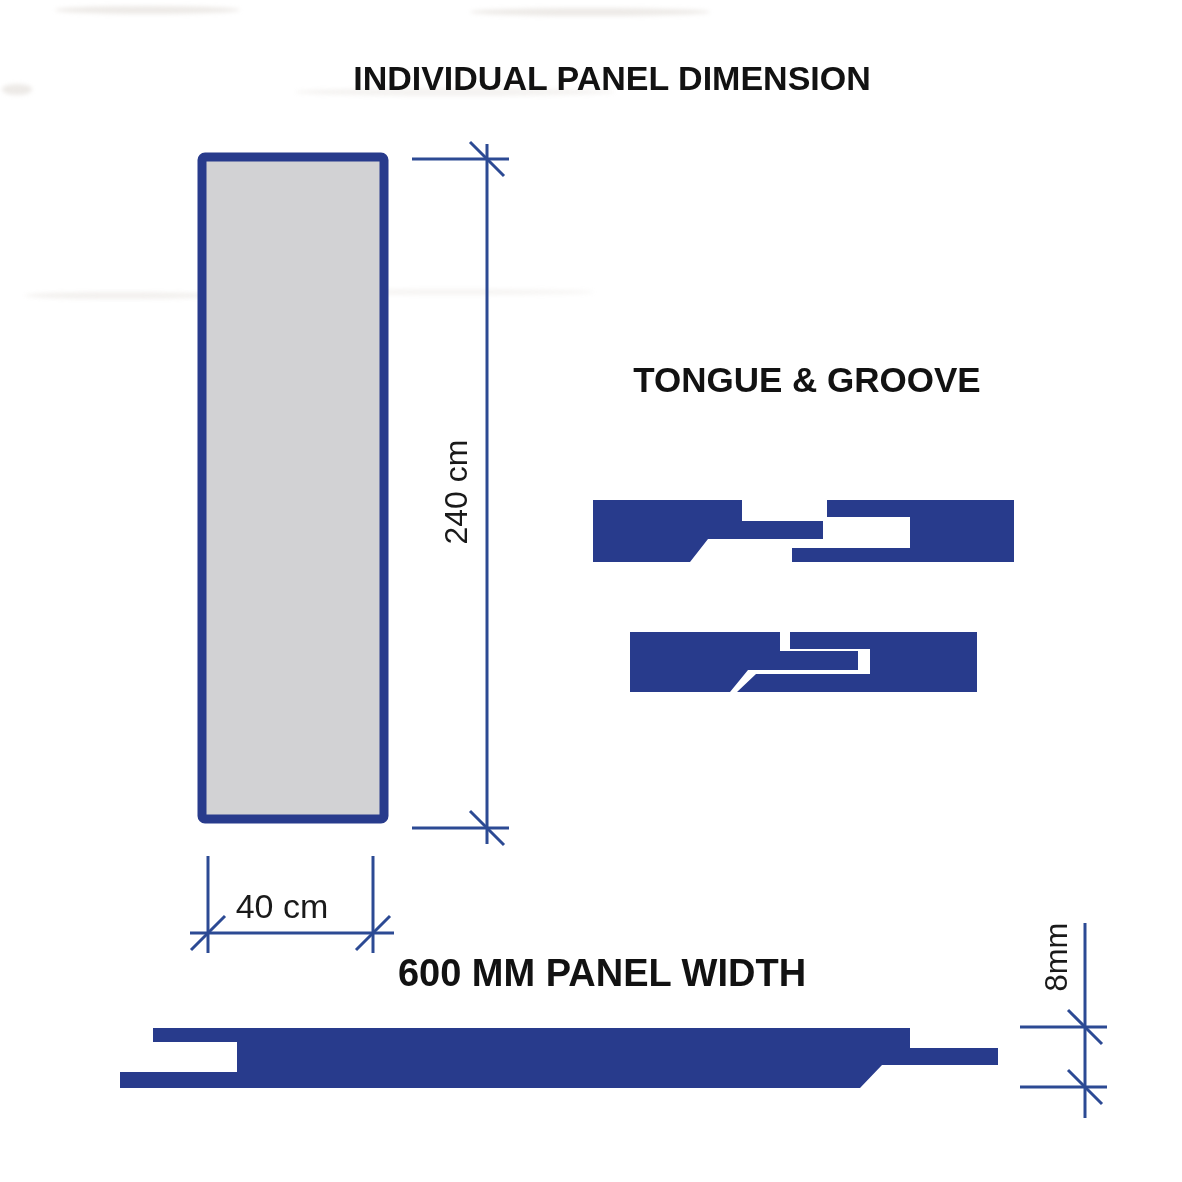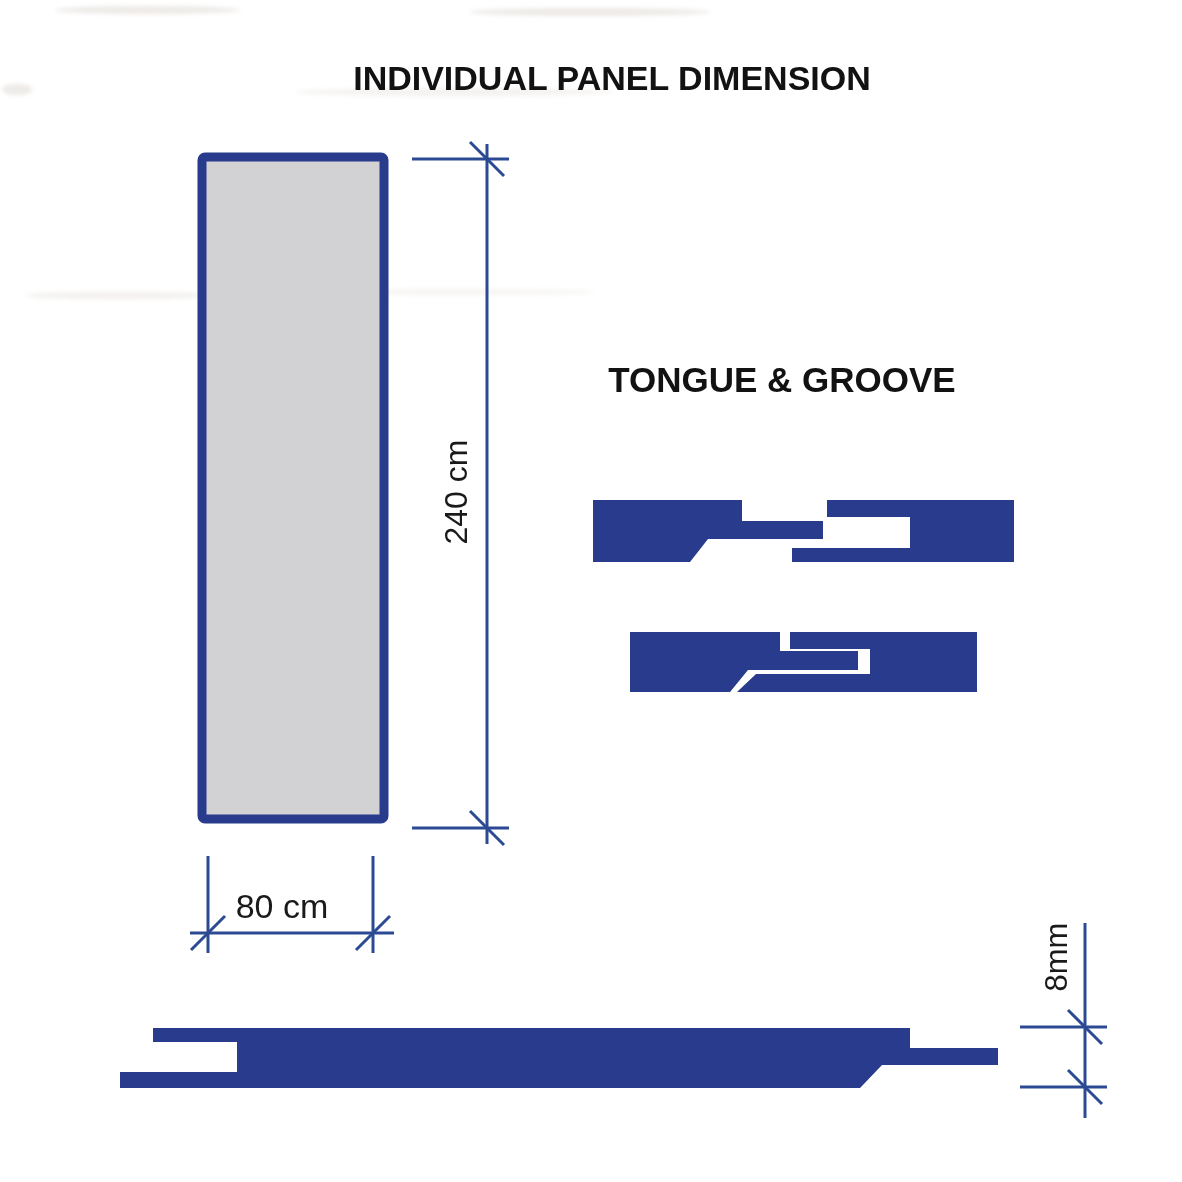--- a/index.html
+++ b/index.html
@@ -65,24 +65,25 @@
       <line x1="1085" y1="923" x2="1085" y2="1118"></line>
       <line x1="1020" y1="1027" x2="1107" y2="1027"></line>
       <line x1="1020" y1="1087" x2="1107" y2="1087"></line>
       <line x1="1068" y1="1010" x2="1102" y2="1044"></line>
       <line x1="1068" y1="1070" x2="1102" y2="1104"></line>
     </g>
   </svg>
 
   <div class="label heading" style="left:612px;top:78px;">INDIVIDUAL PANEL DIMENSION</div>
 
-  <div class="label tg-heading" style="left:782px;top:380px;">
+  <div class="label tg-heading" style="left:807px;top:380px;">
     <div>TONGUE &amp; GROOVE</div>
   </div>
 
   <div class="label dim-label-v" style="left:456px;top:492px;">240 cm</div>
 
-  <div class="label dim-label" style="left:282px;top:906px;">80 cm</div>
+  <div class="label dim-label" style="left:282px;top:906px;">40 cm</div>
 
+  <div class="label width-heading" style="left:602px;top:973px;">600 MM PANEL WIDTH</div>
 
   <div class="label dim-label-v" style="left:1057px;top:957px;font-size:31px;">8mm</div>
 
 </div>
 
 </body></html>

